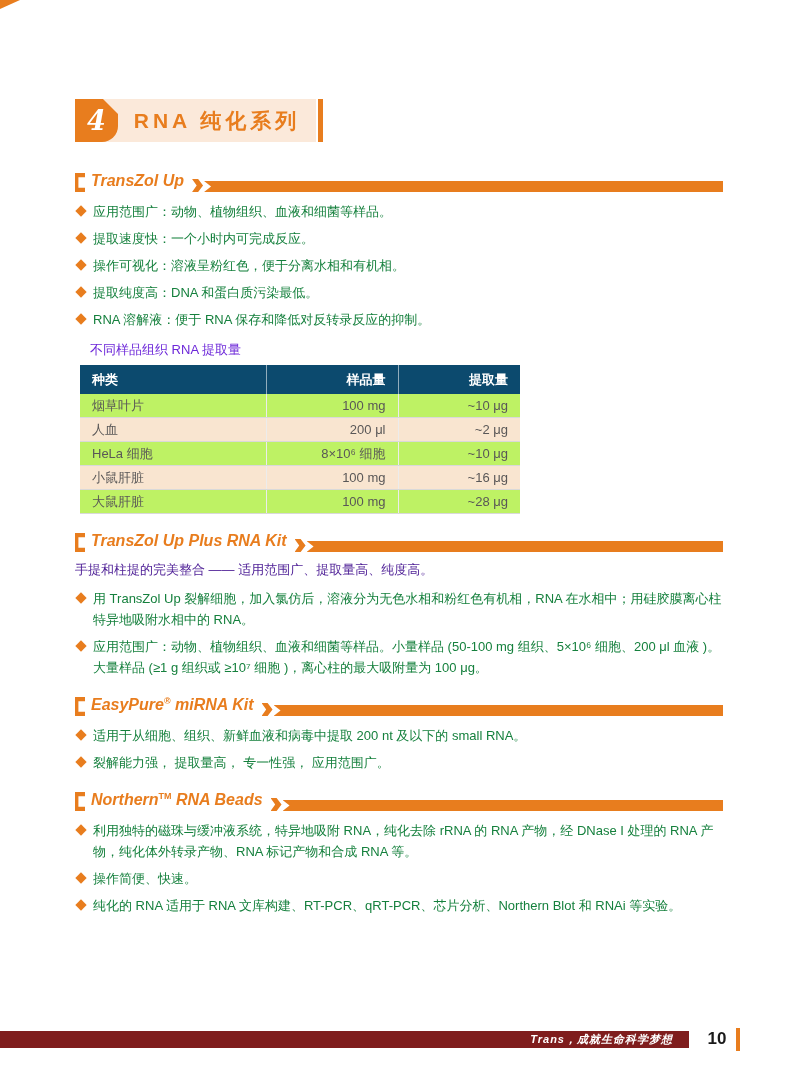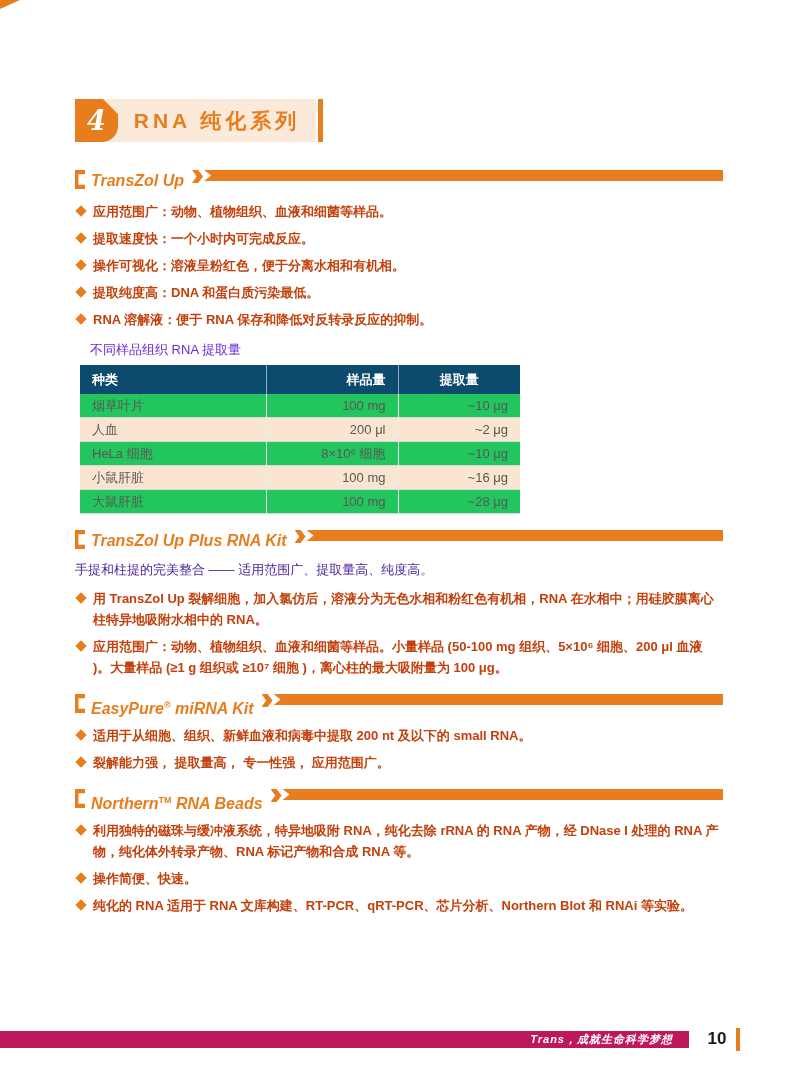--- a/index.html
+++ b/index.html
@@ -20,50 +20,50 @@
                border-top:15px solid #FBE9DA;border-left:15px solid transparent;}
   .chapter-title{flex:1;text-align:center;line-height:43px;color:#E87D1E;font-weight:bold;
                  font-size:21px;letter-spacing:4px;white-space:nowrap;}
   .chapter-tick{width:5px;background:#E87D1E;margin-left:2px;}
 
   
   .content{position:absolute;top:170px;left:75px;width:648px;}
   .section{margin-top:16px;}
   .section:first-child{margin-top:0;}
 
-  .section-header{display:flex;align-items:flex-start;height:22px;}
+  .section-header{display:flex;align-items:flex-end;height:22px;}
   .bracket{width:10px;height:19px;background:#E87D1E;margin-right:6px;flex:none;
            clip-path:polygon(0 0,100% 0,100% 22%,34% 22%,34% 78%,100% 78%,100% 100%,0 100%);}
   .section-title{color:#E87D1E;font-weight:bold;font-style:italic;font-size:16px;line-height:22px;white-space:nowrap;}
   .section-title sup{font-size:9px;font-style:normal;}
   .chevron{width:11px;height:13px;background:#E87D1E;margin:0 1px 0 8px;flex:none;
            clip-path:polygon(0 0,55% 0,100% 50%,55% 100%,0 100%,42% 50%);}
   .hbar{flex:1;height:11px;background:#E87D1E;
         clip-path:polygon(0 0,100% 0,100% 100%,0 100%,7px 50%);}
 
   .lead{margin:9px 0 0;color:#4c1d95;font-size:13px;line-height:18px;}
 
   .bullets{list-style:none;margin:9px 0 0;padding:0;}
-  .bullet{position:relative;padding-left:18px;color:#c2410c;font-size:13px;line-height:21px;margin-bottom:6px;font-weight:bold;}
+  .bullet{position:relative;padding-left:18px;color:#15803d;font-size:13px;line-height:21px;margin-bottom:6px;}
   .diamond{position:absolute;left:2px;top:6px;width:8px;height:8px;background:#E87D1E;transform:rotate(45deg);}
 
   .table-caption{margin:11px 0 6px 15px;color:#6d28d9;font-size:13px;}
   table.data-table{border-collapse:collapse;margin-left:5px;width:440px;font-size:13px;}
   .data-table th{background:#0c4a6e;color:#fff;font-weight:bold;height:29px;padding:0 12px;text-align:right;}
   .data-table th:first-child{text-align:left;width:163px;}
   .data-table th:nth-child(2){width:107px;}
-  .data-table th:nth-child(3){width:98px;text-align:center;}
+  .data-table th:nth-child(3){width:98px;}
   .data-table th + th{border-left:1px solid rgba(255,255,255,.55);}
   .data-table td{height:23px;padding:0 12px;color:#595757;text-align:right;
-                 border-bottom:1px solid #d9d9d9;border-left:1px solid #ececec;background:#22c55e;}
+                 border-bottom:1px solid #d9d9d9;border-left:1px solid #ececec;background:#bef264;}
   .data-table td:first-child{text-align:left;border-left:none;}
   .data-table tbody tr:nth-child(even) td{background:#F9E5D0;}
 
   
-  .footer-bar{position:absolute;left:0;top:1031px;width:689px;height:17px;background:#be185d;
+  .footer-bar{position:absolute;left:0;top:1031px;width:689px;height:17px;background:#7f1d1d;
               display:flex;justify-content:flex-end;align-items:center;padding-right:16px;box-sizing:border-box;}
   .slogan{color:#fff;font-size:11px;font-style:italic;font-weight:bold;letter-spacing:1px;white-space:nowrap;}
   .page-number{position:absolute;left:700px;top:1027px;width:34px;text-align:center;
                font-size:17px;font-weight:bold;color:#1a1a1a;line-height:24px;}
   .footer-tick{position:absolute;left:736px;top:1028px;width:4px;height:23px;background:#E87D1E;}
 </style>
 </head>
 <body>
 
 <div class="page">

